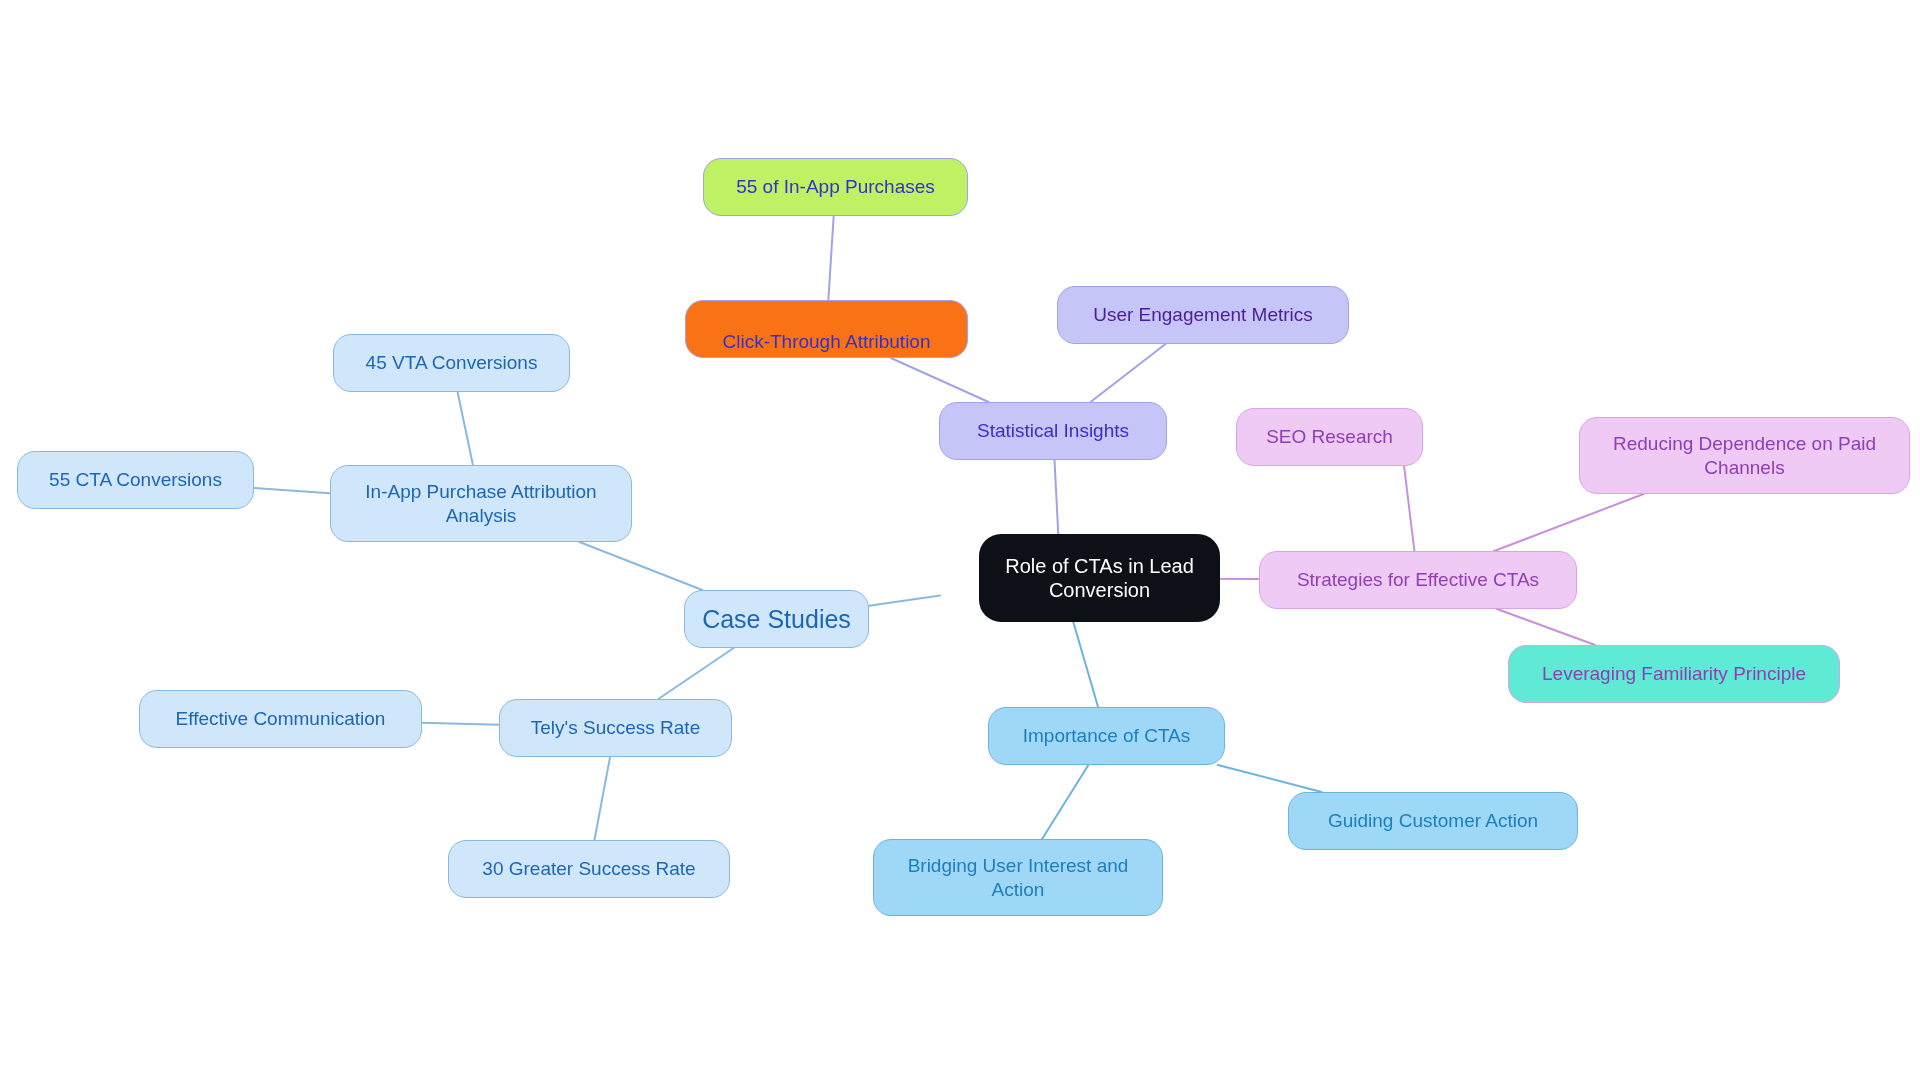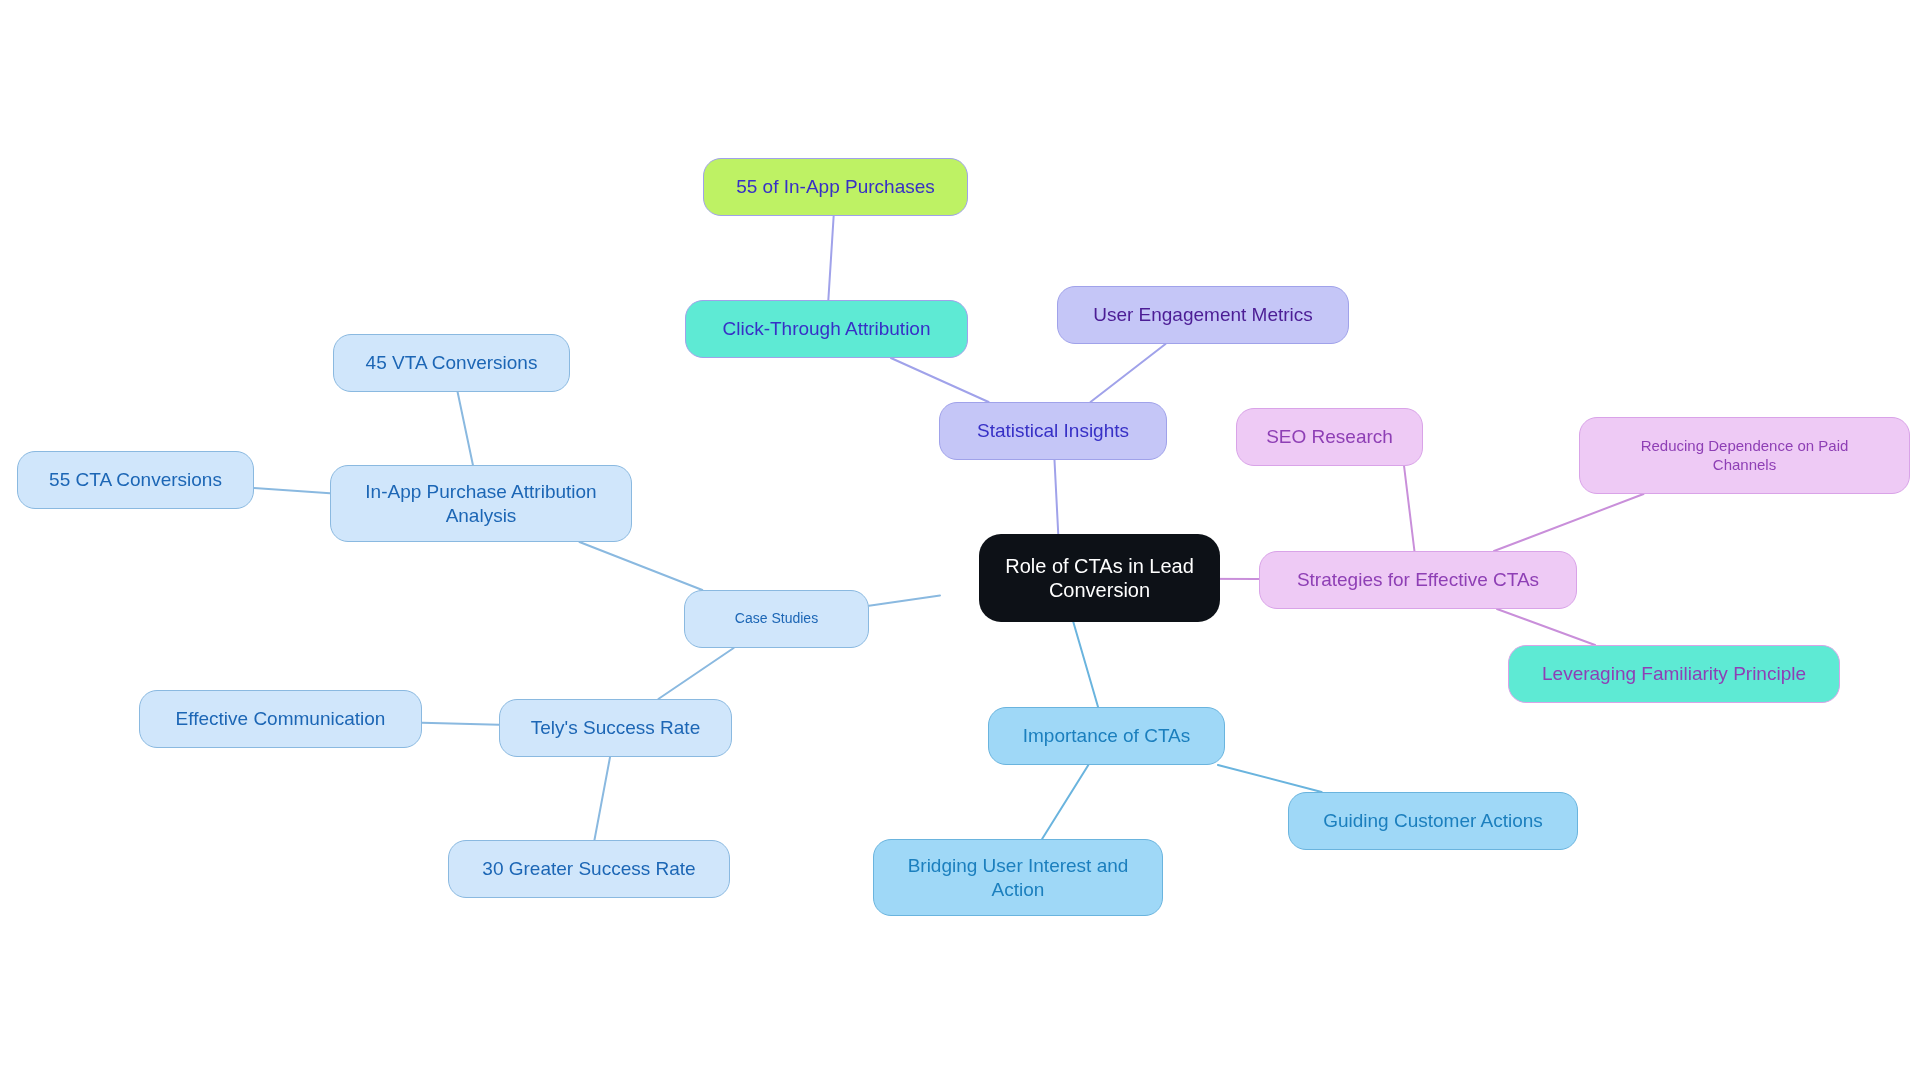--- a/index.html
+++ b/index.html
@@ -69,34 +69,34 @@
       <line x1="1217.894117647059" y1="765" x2="1321.605882352941" y2="792" stroke="#6ab4de" stroke-width="2" stroke-linecap="round"></line>
       <line x1="1181" y1="578.6741258741258" x2="1259" y2="579.1104895104895" stroke="#c98fda" stroke-width="2" stroke-linecap="round"></line>
       <line x1="1414.451048951049" y1="551" x2="1404.048951048951" y2="466" stroke="#c98fda" stroke-width="2" stroke-linecap="round"></line>
       <line x1="1494.0522088353414" y1="551" x2="1643.5341365461848" y2="494" stroke="#c98fda" stroke-width="2" stroke-linecap="round"></line>
       <line x1="1496.9787234042553" y1="609" x2="1595.0212765957447" y2="645" stroke="#c98fda" stroke-width="2" stroke-linecap="round"></line>
     </svg>
   <div id="node-layer">
       <div class="node root" style="left: 940px; top: 534px; width: 241px; height: 88px; background: rgb(13, 17, 23); border-color: rgb(13, 17, 23); color: rgb(255, 255, 255); font-size: 20px; margin-left: 39px;"><span class="node-label">Role of CTAs in Lead
 Conversion</span></div>
       <div class="node" style="left: 939px; top: 402px; width: 228px; height: 58px; background: rgb(197, 198, 247); border-color: rgb(160, 162, 234); color: rgb(55, 48, 198); font-size: 19px;"><span class="node-label">Statistical Insights</span></div>
-      <div class="node" style="left: 685px; top: 300px; width: 283px; height: 58px; background: #5eead4; border-color: rgb(160, 162, 234); color: rgb(55, 48, 198); font-size: 19px;"><span class="node-label">Click-Through Attribution</span></div>
+      <div class="node" style="left: 685px; top: 300px; width: 283px; height: 58px; background: #f97316; border-color: rgb(160, 162, 234); color: rgb(55, 48, 198); font-size: 19px; align-items: flex-end;"><span class="node-label">Click-Through Attribution</span></div>
       <div class="node" style="left: 703px; top: 158px; width: 265px; height: 58px; background: #bef264; border-color: rgb(160, 162, 234); color: rgb(55, 48, 198); font-size: 19px;"><span class="node-label">55 of In-App Purchases</span></div>
       <div class="node" style="left: 1057px; top: 286px; width: 292px; height: 58px; background: rgb(197, 198, 247); border-color: rgb(160, 162, 234); color: #4c1d95; font-size: 19px;"><span class="node-label">User Engagement Metrics</span></div>
-      <div class="node" style="left: 684px; top: 590px; width: 185px; height: 58px; background: rgb(208, 230, 251); border-color: rgb(138, 185, 224); color: rgb(28, 102, 181); font-size: 14px;"><span class="node-label">Case Studies</span></div>
+      <div class="node" style="left: 684px; top: 590px; width: 185px; height: 58px; background: rgb(208, 230, 251); border-color: rgb(138, 185, 224); color: rgb(28, 102, 181); font-size: 25px;"><span class="node-label">Case Studies</span></div>
       <div class="node" style="left: 330px; top: 465px; width: 302px; height: 77px; background: rgb(208, 230, 251); border-color: rgb(138, 185, 224); color: rgb(28, 102, 181); font-size: 19px;"><span class="node-label">In-App Purchase Attribution
 Analysis</span></div>
       <div class="node" style="left: 333px; top: 334px; width: 237px; height: 58px; background: rgb(208, 230, 251); border-color: rgb(138, 185, 224); color: rgb(28, 102, 181); font-size: 19px;"><span class="node-label">45 VTA Conversions</span></div>
       <div class="node" style="left: 17px; top: 451px; width: 237px; height: 58px; background: rgb(208, 230, 251); border-color: rgb(138, 185, 224); color: rgb(28, 102, 181); font-size: 19px;"><span class="node-label">55 CTA Conversions</span></div>
       <div class="node" style="left: 499px; top: 699px; width: 233px; height: 58px; background: rgb(208, 230, 251); border-color: rgb(138, 185, 224); color: rgb(28, 102, 181); font-size: 19px;"><span class="node-label">Tely's Success Rate</span></div>
       <div class="node" style="left: 139px; top: 690px; width: 283px; height: 58px; background: rgb(208, 230, 251); border-color: rgb(138, 185, 224); color: rgb(28, 102, 181); font-size: 19px;"><span class="node-label">Effective Communication</span></div>
       <div class="node" style="left: 448px; top: 840px; width: 282px; height: 58px; background: rgb(208, 230, 251); border-color: rgb(138, 185, 224); color: rgb(28, 102, 181); font-size: 19px;"><span class="node-label">30 Greater Success Rate</span></div>
       <div class="node" style="left: 988px; top: 707px; width: 237px; height: 58px; background: rgb(159, 216, 247); border-color: rgb(106, 180, 222); color: rgb(27, 127, 190); font-size: 19px;"><span class="node-label">Importance of CTAs</span></div>
       <div class="node" style="left: 873px; top: 839px; width: 290px; height: 77px; background: rgb(159, 216, 247); border-color: rgb(106, 180, 222); color: rgb(27, 127, 190); font-size: 19px;"><span class="node-label">Bridging User Interest and
 Action</span></div>
-      <div class="node" style="left: 1288px; top: 792px; width: 290px; height: 58px; background: rgb(159, 216, 247); border-color: rgb(106, 180, 222); color: rgb(27, 127, 190); font-size: 19px;"><span class="node-label">Guiding Customer Actions</span></div>
+      <div class="node" style="left: 1288px; top: 792px; width: 290px; height: 58px; background: rgb(159, 216, 247); border-color: rgb(106, 180, 222); color: rgb(27, 127, 190); font-size: 19px;"><span class="node-label">Guiding Customer Action</span></div>
       <div class="node" style="left: 1259px; top: 551px; width: 318px; height: 58px; background: rgb(238, 202, 245); border-color: rgb(217, 163, 232); color: rgb(142, 63, 181); font-size: 19px;"><span class="node-label">Strategies for Effective CTAs</span></div>
       <div class="node" style="left: 1236px; top: 408px; width: 187px; height: 58px; background: rgb(238, 202, 245); border-color: rgb(217, 163, 232); color: rgb(142, 63, 181); font-size: 19px;"><span class="node-label">SEO Research</span></div>
-      <div class="node" style="left: 1579px; top: 417px; width: 331px; height: 77px; background: rgb(238, 202, 245); border-color: rgb(217, 163, 232); color: rgb(142, 63, 181); font-size: 15px;"><span class="node-label">Reducing Dependence on Paid
+      <div class="node" style="left: 1579px; top: 417px; width: 331px; height: 77px; background: rgb(238, 202, 245); border-color: rgb(217, 163, 232); color: rgb(142, 63, 181); font-size: 19px;"><span class="node-label">Reducing Dependence on Paid
 Channels</span></div>
       <div class="node" style="left: 1508px; top: 645px; width: 332px; height: 58px; background: #5eead4; border-color: rgb(217, 163, 232); color: rgb(142, 63, 181); font-size: 19px;"><span class="node-label">Leveraging Familiarity Principle</span></div>
     </div>
 </div>
 
 </body></html>

